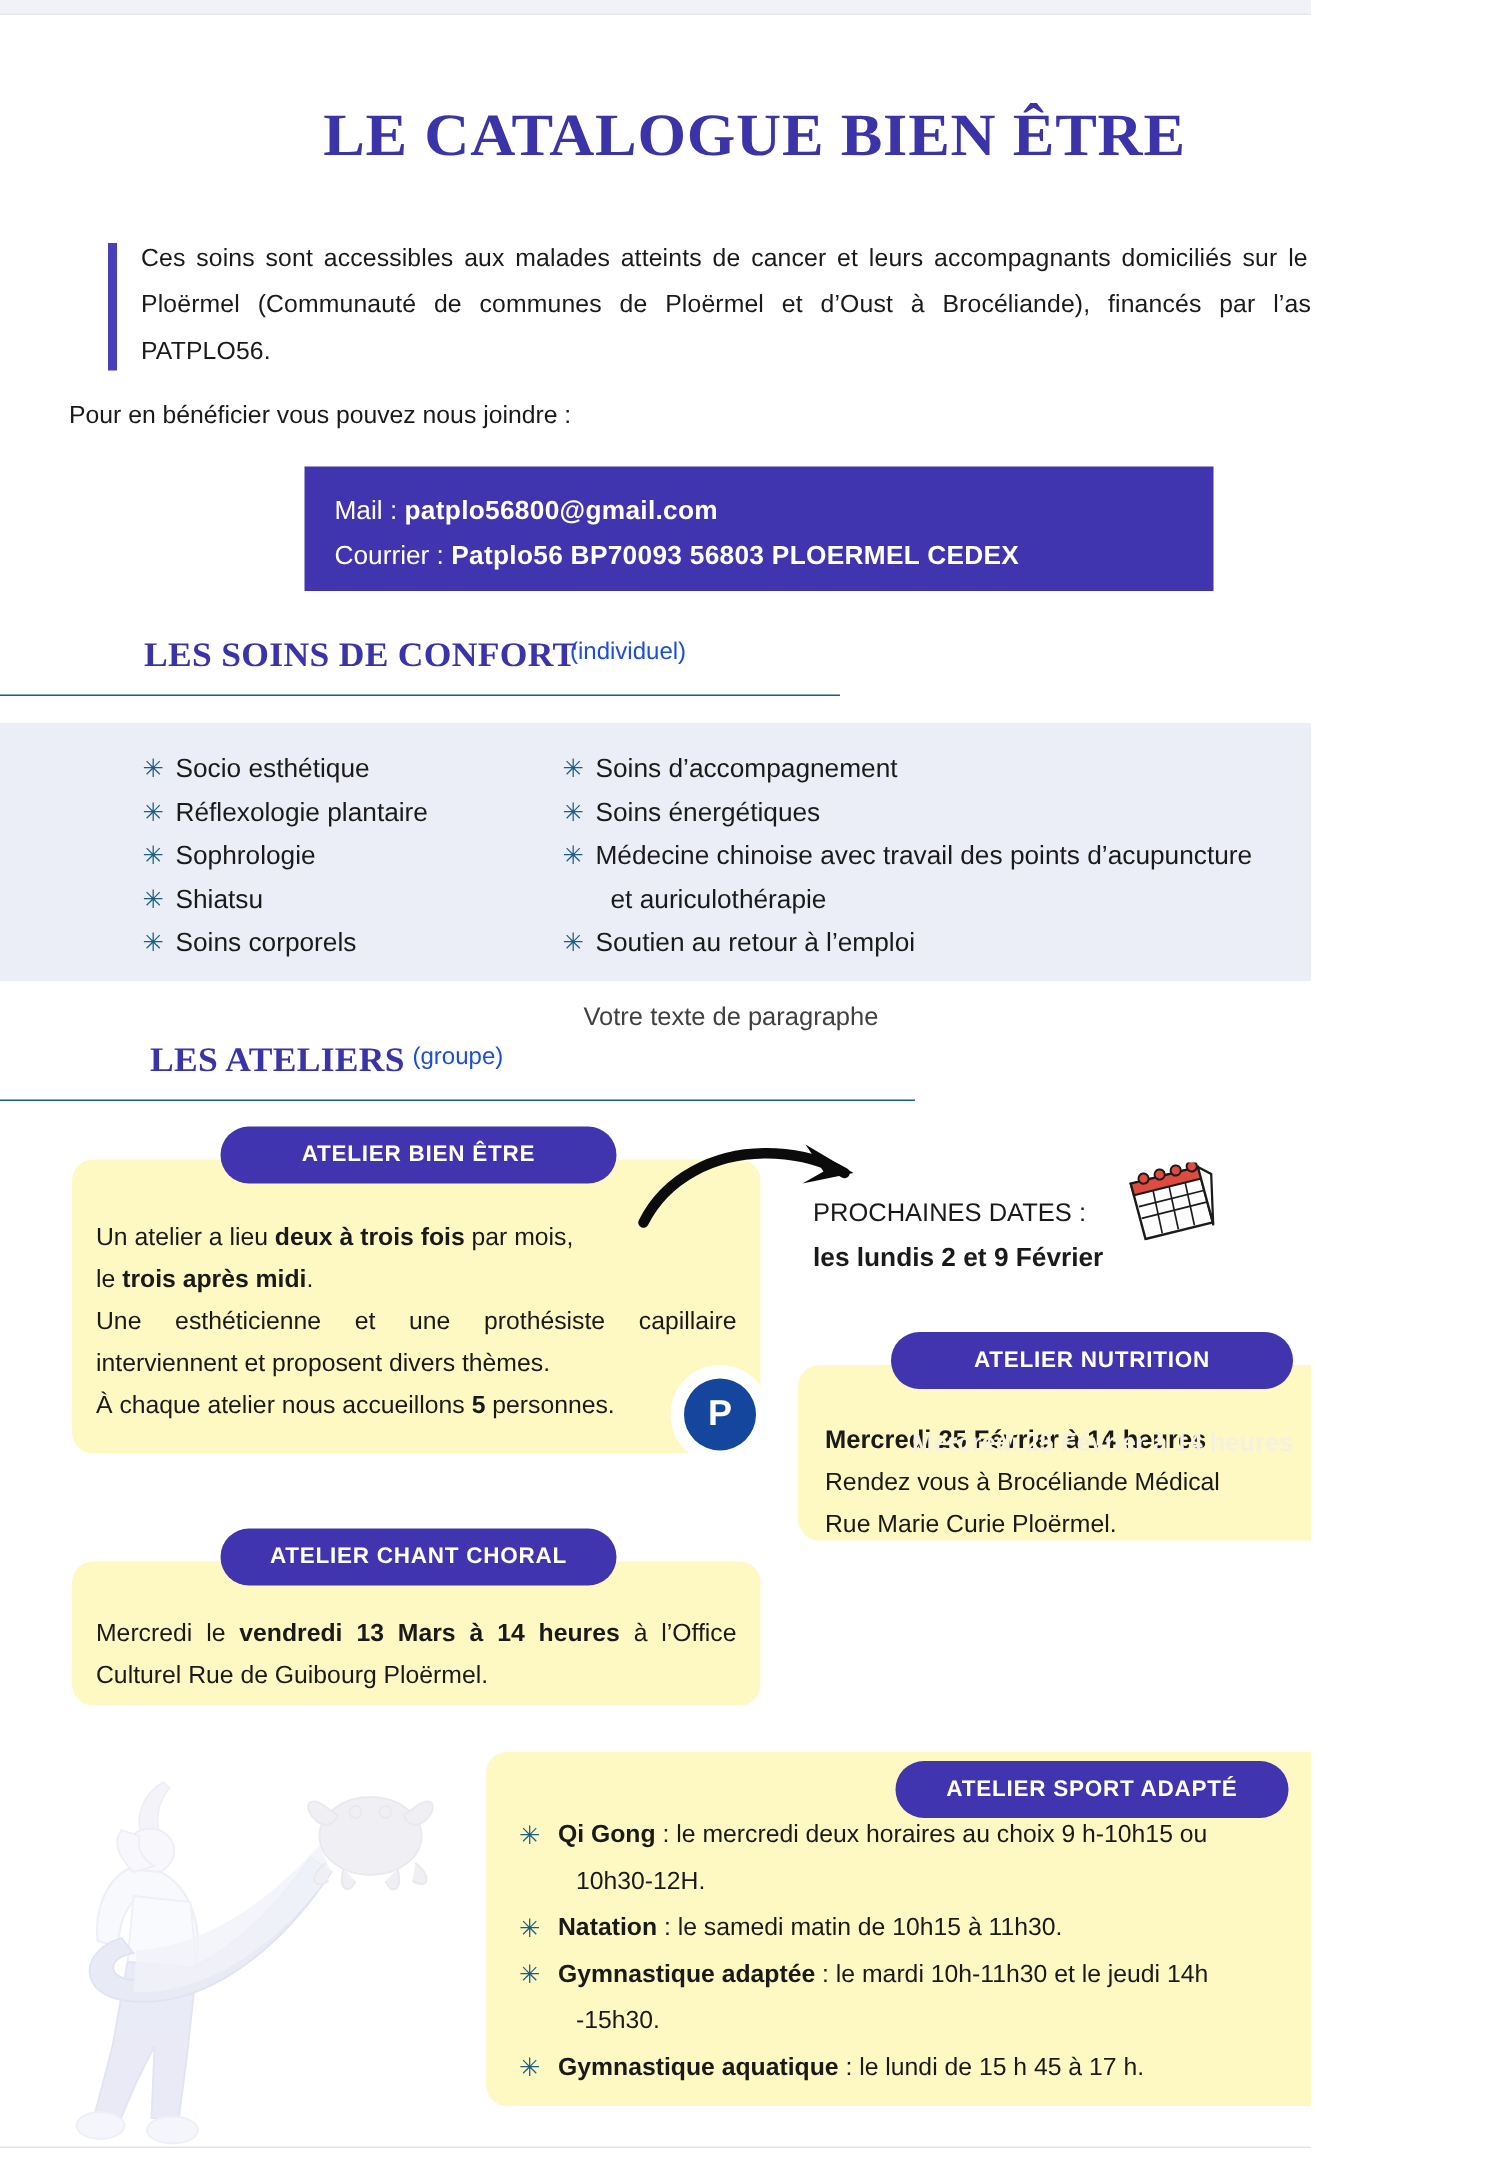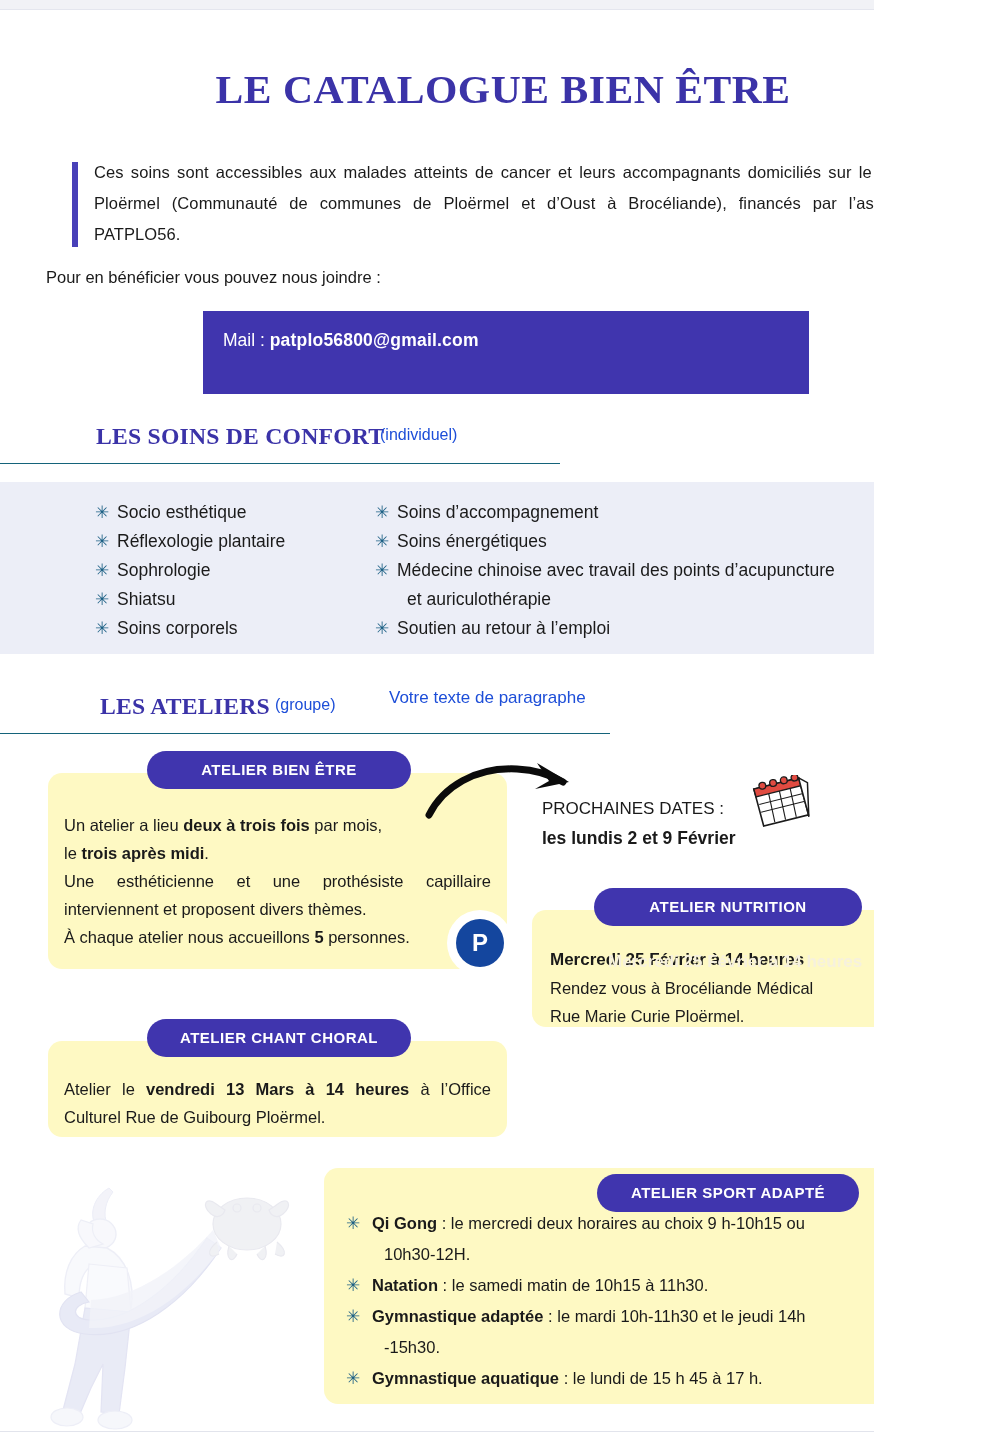--- a/index.html
+++ b/index.html
@@ -134,23 +134,23 @@
   #head-soins .title { left: 96px; }
   #head-soins .sub { left: 380px; }
 
   #head-ateliers { top: 694px; }
   #head-ateliers .rule { width: 610px; }
   #head-ateliers .title { left: 100px; }
   #head-ateliers .sub { left: 275px; }
 
   .placeholder-para {
     position: absolute;
-    left: 389px; top: 688px;
+    left: 389px; top: 668px;
     font-size: 17px;
-    color: #1d4ed8;
+    color: #404040;
     white-space: nowrap;
   }
 
   
   .soins-band {
     position: absolute;
     left: 0; top: 482px;
     width: 1006px; height: 172px;
     background: #eceef7;
   }
@@ -324,20 +324,24 @@
     <div class="intro-bar"></div>
     <p class="intro-text">Ces soins sont accessibles aux malades atteints de cancer et leurs accompagnants domiciliés sur le pays de Ploërmel (Communauté de communes de Ploërmel et d’Oust à Brocéliande), financés par l’association PATPLO56.</p>
   </div>
 
   <p class="joindre">Pour en bénéficier vous pouvez nous joindre :</p>
 
   <div class="contact-box">
     <div class="contact-line">
       <span class="lbl">Mail :</span>
       <span class="val">patplo56800@gmail.com</span>
+    </div>
+    <div class="contact-line">
+      <span class="lbl">Courrier :</span>
+      <span class="val">Patplo56  BP70093 56803 PLOERMEL CEDEX</span>
     </div>
   </div>
 
   <div class="sec-head" id="head-soins">
     <div class="rule"></div>
     <div class="title">LES SOINS DE CONFORT</div>
     <div class="sub">(individuel)</div>
   </div>
 
   <div class="soins-band"></div>
@@ -415,21 +419,21 @@
   </div>
   <div class="ghost">Mercredi 25 Février à 14 heures</div>
 
   <div class="p-avatar">
     <div class="bubble"></div>
     <div class="disc">P</div>
   </div>
 
   <div class="pill" id="pill-chant">ATELIER CHANT CHORAL</div>
   <div class="card" id="card-chant">
-    <p><span>Atelier le </span><b>vendredi 13 Mars à 14 heures</b><span> à l’Office Culturel Rue de Guibourg Ploërmel.</span></p>
+    <p><span>Mercredi le </span><b>vendredi 13 Mars à 14 heures</b><span> à l’Office Culturel Rue de Guibourg Ploërmel.</span></p>
   </div>
 
   <svg class="watermark" width="300" height="262" viewBox="0 0 300 262">
     <g opacity="0.55">
 
       <path d="M68 20 C 60 30, 58 42, 62 52 L 57 58 L 50 52 C 44 40, 50 24, 64 16 Z" fill="#e9eaf4" stroke="#dcdef0" stroke-width="1"></path>
 
       <ellipse cx="55" cy="62" rx="16" ry="15" fill="#f2f3f9" stroke="#dfe1f0" stroke-width="1.4"></ellipse>
 
       <path d="M40 74 C 26 82, 18 100, 20 122 L 34 126 C 34 112, 38 100, 46 94 L 64 96 C 74 104, 78 118, 76 134 L 86 136 C 90 112, 82 86, 62 76 Z" fill="#f3f4fa" stroke="#dfe1f0" stroke-width="1.4"></path>

